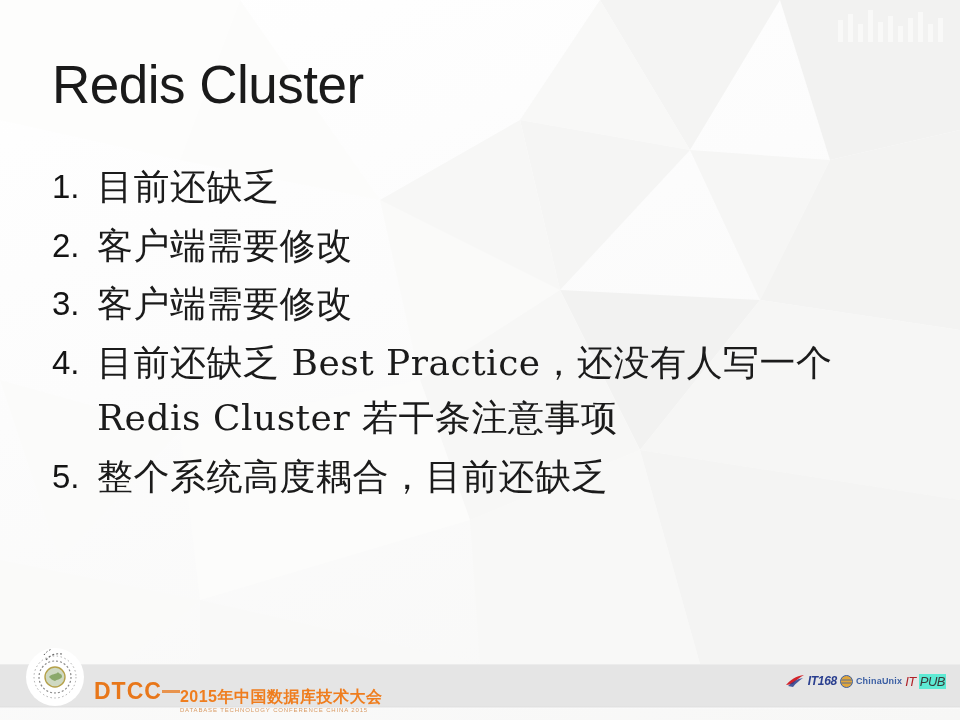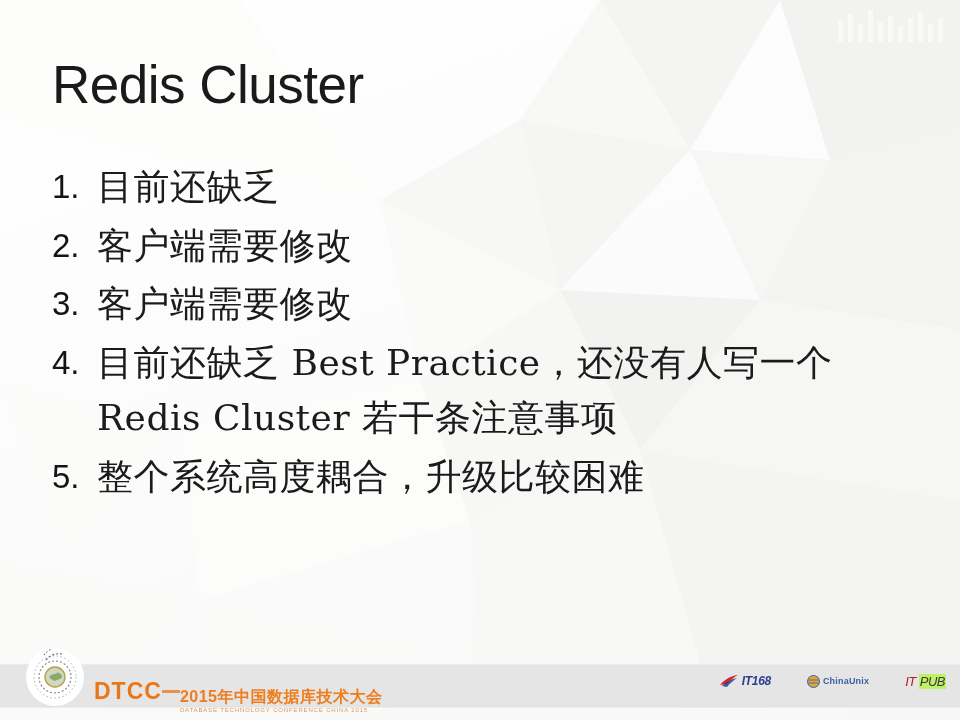--- a/index.html
+++ b/index.html
@@ -165,21 +165,21 @@
     display: block;
     margin-top: 2px;
   }
 
   .sponsors {
     position: absolute;
     right: 14px;
     top: 672px;
     display: flex;
     align-items: center;
-    gap: 36px;
+    gap: 3px;
   }
   .sponsor {
     display: flex;
     align-items: center;
     gap: 3px;
     height: 18px;
   }
   .sp-it168 {
     font-size: 12px;
     font-weight: 700;
@@ -197,21 +197,21 @@
   }
   .sp-itpub {
     font-size: 13px;
     font-weight: 400;
     font-style: italic;
     color: #b02027;
     letter-spacing: -0.5px;
   }
   .sp-itpub .pub {
     color: #3a3a3a;
-    background: #bef264;
+    background: #5eead4;
     padding: 0 1px;
   }
 </style>
 </head>
 <body>
 
 <div id="slide">
 
   <div class="bg-layer"></div>
   <div class="bg-facets">
@@ -275,21 +275,21 @@
       <span class="item-text">客户端需要修改</span>
     </div>
 
     <div class="list-item">
       <span class="item-num">4.</span>
       <span class="item-text">目前还缺乏 Best Practice，还没有人写一个 Redis Cluster 若干条注意事项</span>
     </div>
 
     <div class="list-item">
       <span class="item-num">5.</span>
-      <span class="item-text">整个系统高度耦合，升级比较困难</span>
+      <span class="item-text">整个系统高度耦合，目前还缺乏</span>
     </div>
 
   </div>
 
   <div class="footer-band"></div>
   <div class="footer-shadow"></div>
 
   <div class="seal">
     <div class="seal-bg"></div>
     <svg width="62" height="74" viewBox="0 0 62 74" xmlns="http://www.w3.org/2000/svg">

